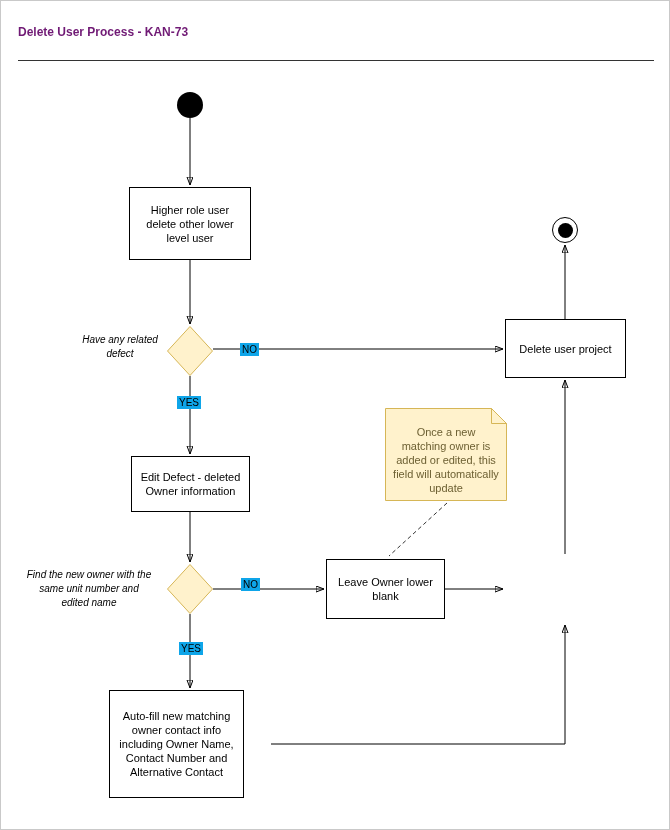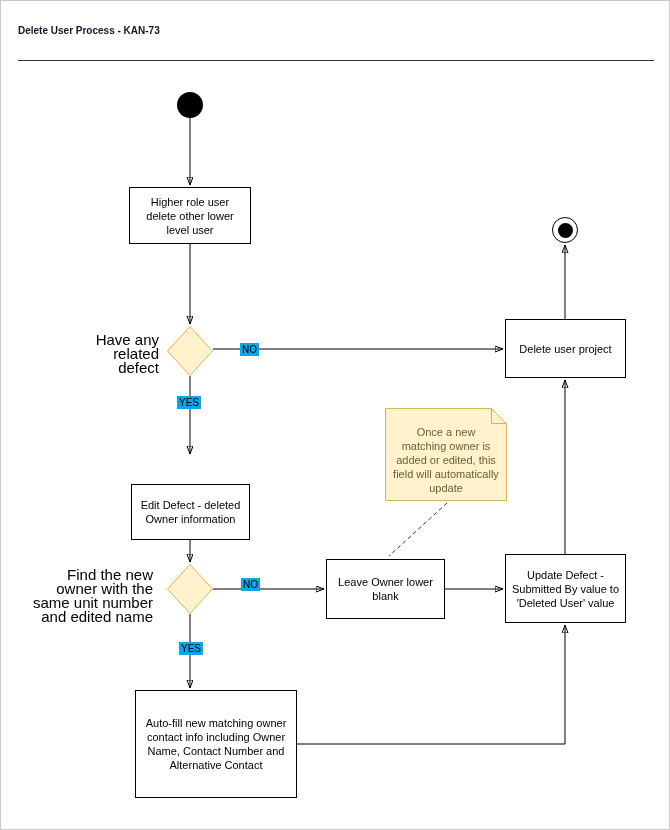--- a/index.html
+++ b/index.html
@@ -12,23 +12,23 @@
     height: 830px;
     background: #ffffff;
     border: 1px solid #c9c9c9;
     overflow: hidden;
   }
 
   .page-title {
     position: absolute;
     left: 17px;
     top: 24px;
-    font-size: 10px;
+    font-size: 12px;
     font-weight: bold;
-    color: #0f172a;
+    color: #701a75;
     z-index: 3;
   }
   .title-rule {
     position: absolute;
     left: 17px;
     top: 59px;
     width: 636px;
     border-top: 1px solid #333;
     z-index: 1;
   }
@@ -73,25 +73,26 @@
   .end-node .end-inner {
     width: 15px; height: 15px;
     border-radius: 50%;
     background: #000;
   }
 
   .diamond { position: absolute; width: 46px; height: 50px; z-index: 2; }
 
   .decision-label {
     position: absolute;
-    font-size: 15px;
+    font-size: 10px;
     line-height: 14px;
-    text-align: right;
+    text-align: center;
     color: #000;
     z-index: 3;
+    font-style: italic;
   }
 
   .edge-label {
     position: absolute;
     font-size: 10px;
     line-height: 13px;
     color: #000;
     background: #0ea5e9;
     padding: 0 2px;
     z-index: 3;
@@ -141,31 +142,30 @@
     <path d="M189,613 L189,687" marker-end="url(#arw)"></path>
     <path d="M270,743 L564,743 L564,624" marker-end="url(#arw)"></path>
     <path class="dashed" d="M446,502 L388,555"></path>
   </svg>
 
   <div class="start-node"></div>
   <div class="end-node">
     <div class="end-inner"></div>
   </div>
 
-  <div class="node" style="left:128px; top:186px; width:122px; height:57px;">Higher role user delete other lower level user</div>
+  <div class="node" style="left:128px; top:186px; width:122px; height:73px;">Higher role user delete other lower level user</div>
 
   <div class="node" style="left:504px; top:318px; width:121px; height:59px;">Delete user project</div>
 
-  <div class="node" style="left:130px; top:455px; width:119px; height:56px;margin-top:28px;">Edit Defect - deleted Owner information</div>
+  <div class="node" style="left:130px; top:455px; width:119px; height:56px;">Edit Defect - deleted Owner information</div>
 
   <div class="node" style="left:325px; top:558px; width:119px; height:60px;">Leave Owner lower blank</div>
 
-  <div class="node" style="left:504px; top:553px; width:121px; height:69px;">Update Defect - Submitted By value to 'Deleted User' value</div>
 
-  <div class="node" style="left:108px; top:689px; width:162px; height:108px;margin-left:26px;">Auto-fill new matching owner contact info including Owner Name, Contact Number and Alternative Contact</div>
+  <div class="node" style="left:108px; top:689px; width:135px; height:108px;">Auto-fill new matching owner contact info including Owner Name, Contact Number and Alternative Contact</div>
 
   <div class="diamond" style="left:166px; top:325px;">
     <svg width="46" height="50" viewBox="0 0 46 50">
       <polygon points="23,0.5 45.5,25 23,49.5 0.5,25" fill="#fff2cc" stroke="#d6b656" stroke-width="1"></polygon>
     </svg>
   </div>
 
   <div class="diamond" style="left:166px; top:563px;">
     <svg width="46" height="50" viewBox="0 0 46 50">
       <polygon points="23,0.5 45.5,25 23,49.5 0.5,25" fill="#fff2cc" stroke="#d6b656" stroke-width="1"></polygon>

